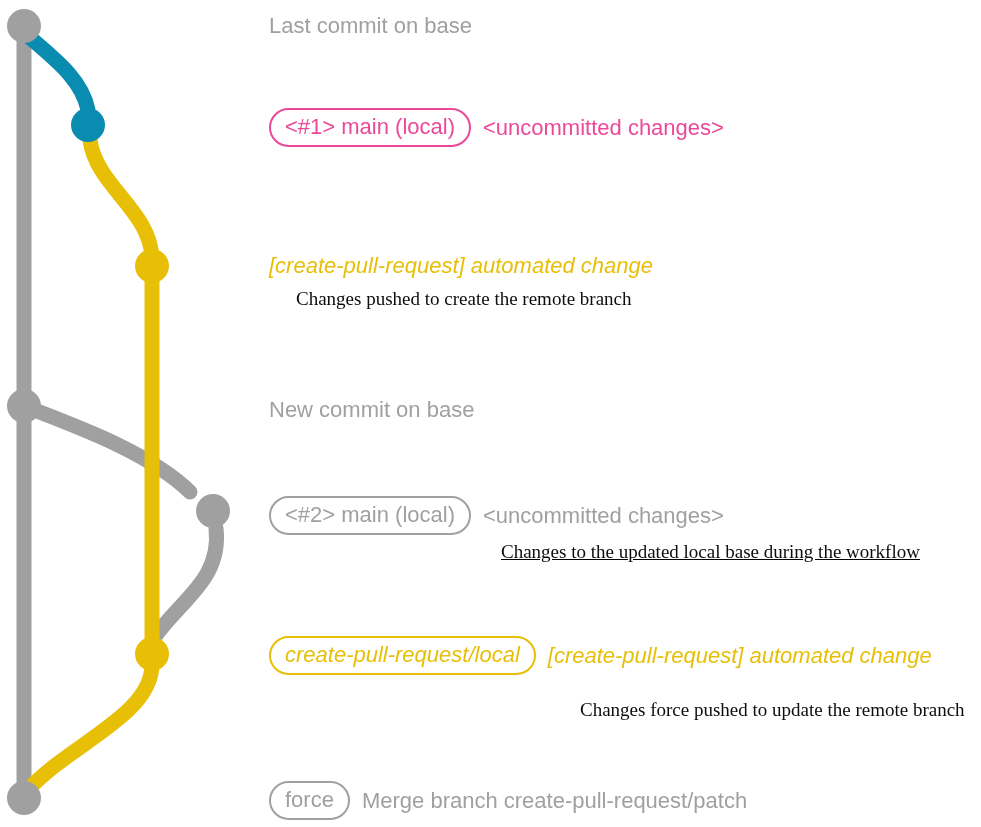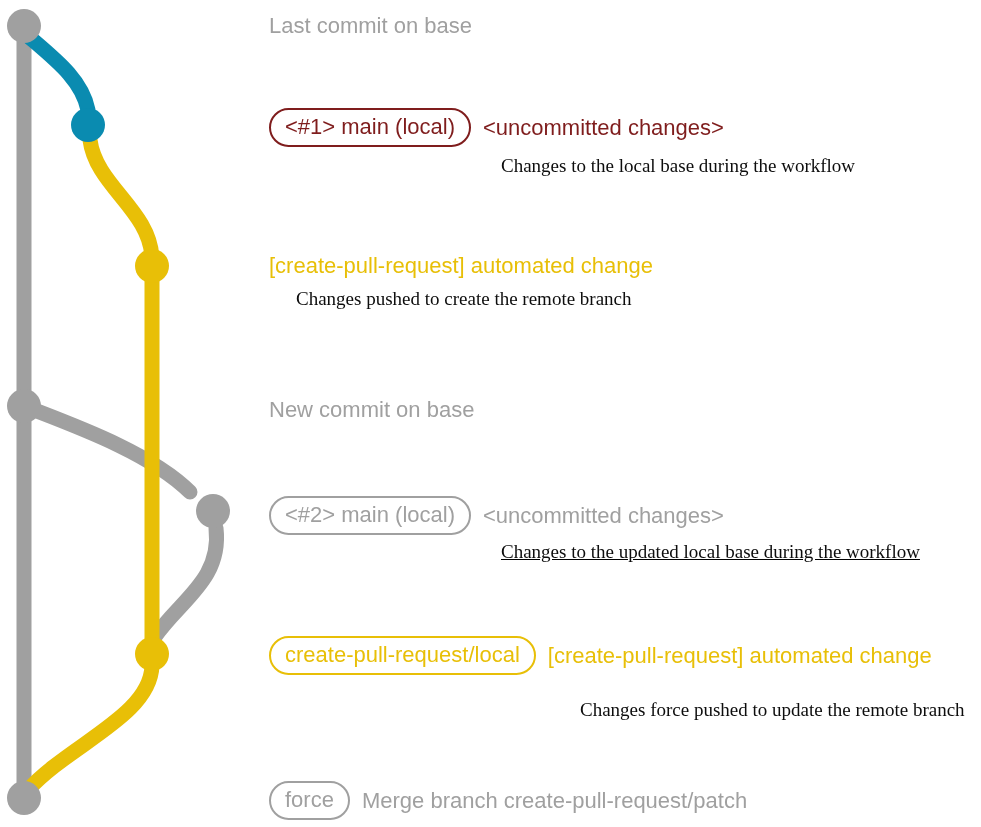--- a/index.html
+++ b/index.html
@@ -69,22 +69,22 @@
   .desc {
     font-family: "Liberation Serif", serif;
     font-size: 19px;
     line-height: 22px;
     color: #0d0d0d;
     margin-top: 6px;
   }
 
   
   .c-gray   { color: #a0a0a0; }
-  .c-blue   { color: #7f1d1d; }
-  .c-yellow { color: #e8bf07; }
+  .c-blue   { color: #ec4899; }
+  .c-yellow { color: #e8bf07; font-style: italic; }
 </style>
 </head>
 <body>
 
 <svg id="graph-svg" viewBox="0 0 981 827" xmlns="http://www.w3.org/2000/svg">
 
   <path d="M24,26 L24,798" fill="none" stroke="#a0a0a0" stroke-width="15" stroke-linecap="round"></path>
 
   <path d="M24,406 C 70,424 150,452 190,492" fill="none" stroke="#a0a0a0" stroke-width="15" stroke-linecap="round"></path>
 
@@ -108,21 +108,20 @@
 </svg>
 
 <div class="layer">
 
   <div class="row" style="left:255px; top:13px;">
     <div class="headline c-gray">Last commit on base</div>
   </div>
 
   <div class="row" style="left:255px; top:108px;">
     <span class="pill c-blue">&lt;#1&gt; main (local)</span><span class="subject c-blue">&lt;uncommitted changes&gt;</span>
-    <div class="desc" style="margin-left:232px; margin-top:8px;">Changes to the local base during the workflow</div>
   </div>
 
   <div class="row" style="left:255px; top:253px;">
     <div class="headline c-yellow">[create-pull-request] automated change</div>
     <div class="desc" style="margin-left:27px; margin-top:9px;">Changes pushed to create the remote branch</div>
   </div>
 
   <div class="row" style="left:255px; top:397px;text-align:right;">
     <div class="headline c-gray">New commit on base</div>
   </div>

